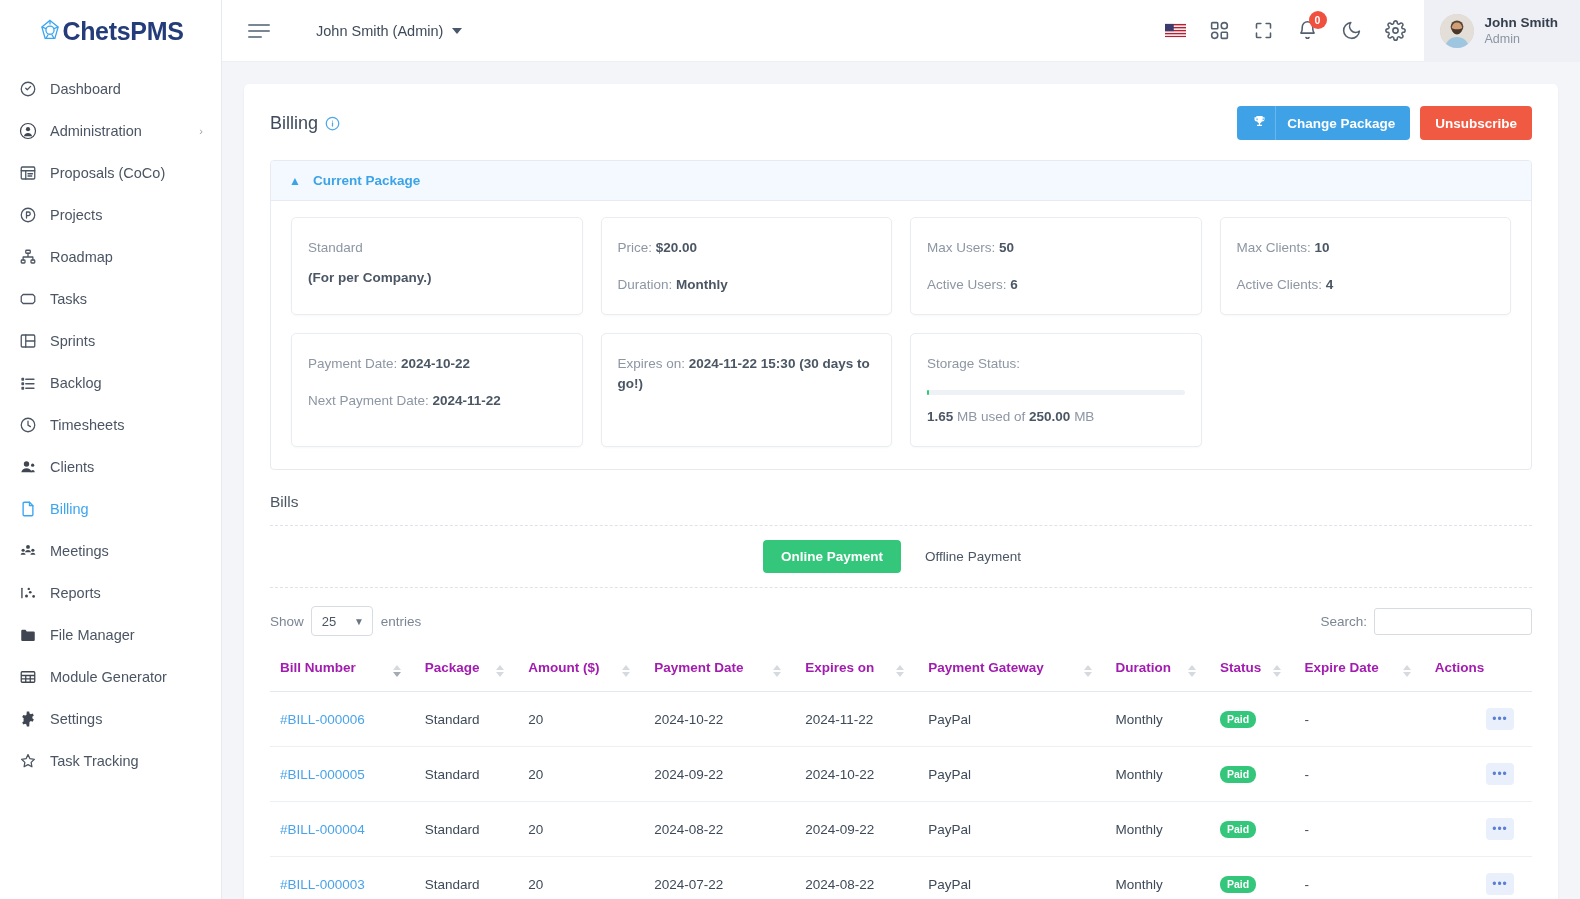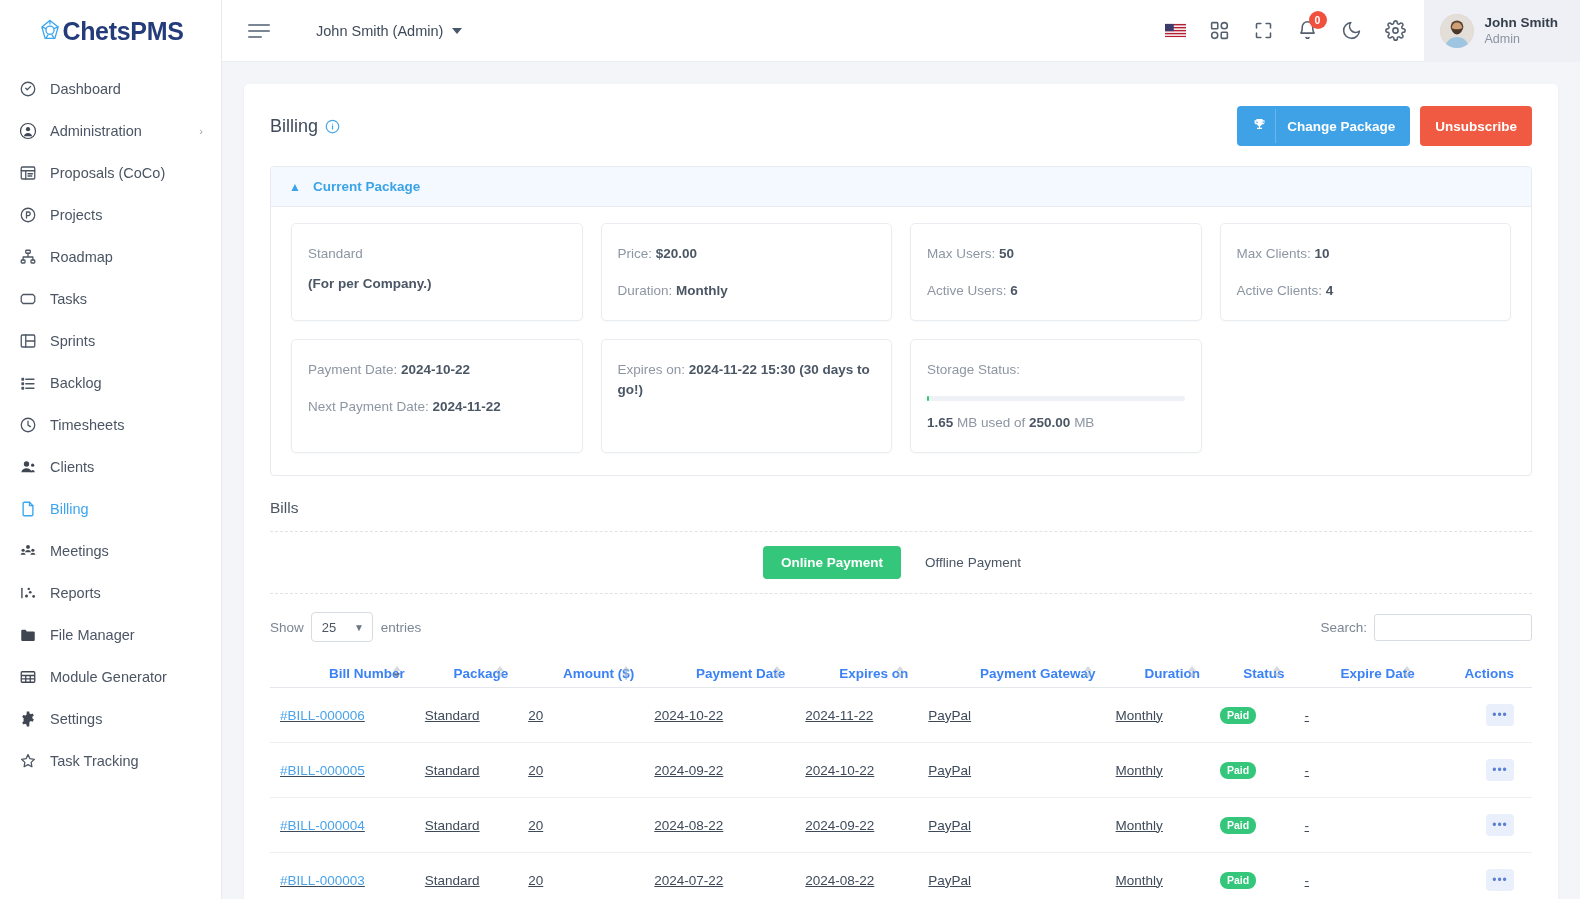--- a/index.html
+++ b/index.html
@@ -85,21 +85,21 @@
   }
   .page-head {
     display: flex; align-items: center; padding: 22px 26px 0 26px;
   }
   .page-title { font-size: 18px; color: #3f4b5b; font-weight: 400; }
   .info-icon { margin-left: 7px; color: #4aa8e8; display: inline-flex; }
   .info-icon svg { width: 15px; height: 15px; }
   .head-actions { margin-left: auto; display: flex; gap: 10px; }
   .btn {
     border: none; border-radius: 4px; color: #fff; font-size: 13.5px;
-    font-weight: 600; cursor: pointer; height: 40px; padding: 0 15px;
+    font-weight: 600; cursor: pointer; height: 34px; padding: 0 15px;
     display: inline-flex; align-items: center; gap: 9px;
     font-family: "Liberation Sans", sans-serif;
   }
   .btn-blue { background: #3fa2e7; }
   .btn-blue .sep { width: 1px; height: 34px; background: rgba(255,255,255,.22); margin: 0 2px 0 -1px; }
   .btn-blue svg { width: 15px; height: 15px; }
   .btn-red { background: #f05a42; }
 
   .panel {
     margin: 20px 26px 0 26px; border: 1px solid #e7eaef; border-radius: 4px; overflow: hidden;
@@ -152,38 +152,37 @@
     pointer-events: none; color: #6b7683; font-size: 10px;
   }
   .search-box { margin-left: auto; display: flex; align-items: center; gap: 7px; }
   .search-box input {
     border: 1px solid #d7dce2; border-radius: 3px; height: 27px; width: 158px;
     padding: 0 8px; font-size: 13px; font-family: "Liberation Sans", sans-serif; color: #4b5665;
   }
 
   table.bills { width: calc(100% - 52px); margin: 14px 26px 0 26px; border-collapse: collapse; }
   table.bills th {
-    text-align: right; font-size: 13.5px; color: #3b82f6; font-weight: 700;
-    padding: 10px 10px 6px 10px; border-bottom: 1px solid #e4e7eb; position: relative;
+    text-align: left; font-size: 13.5px; color: #a21caf; font-weight: 700;
+    padding: 10px 10px 16px 10px; border-bottom: 1px solid #e4e7eb; position: relative;
     white-space: nowrap;
   }
   table.bills th .sorter {
     position: absolute; right: 14px; top: 50%; transform: translateY(-50%);
     display: flex; flex-direction: column; gap: 2px; opacity: .55;
   }
   table.bills th .sorter i {
     width: 0; height: 0; border-left: 4px solid transparent; border-right: 4px solid transparent; display: block;
   }
   table.bills th .sorter i.up { border-bottom: 5px solid #b6bdc6; }
   table.bills th .sorter i.dn { border-top: 5px solid #b6bdc6; }
   table.bills th.asc .sorter i.dn { border-top-color: #5b6674; }
   table.bills td {
     font-size: 13.5px; color: #3e4a59; padding: 16px 10px; border-bottom: 1px solid #edf0f3;
     white-space: nowrap;
-    text-decoration: underline;
   }
   td.billno a { color: #4aa3ea; text-decoration: none; cursor: pointer; }
   .chip {
     display: inline-block; background: #34c77b; color: #fff; font-size: 10.5px;
     font-weight: 700; border-radius: 8px; padding: 3px 7px; line-height: 1;
   }
   .dots-btn {
     background: #e9effb; border: none; border-radius: 4px; width: 28px; height: 22px;
     color: #5b7fd4; cursor: pointer; font-size: 12px; line-height: 1;
     display: inline-flex; align-items: center; justify-content: center; letter-spacing: 1px;

